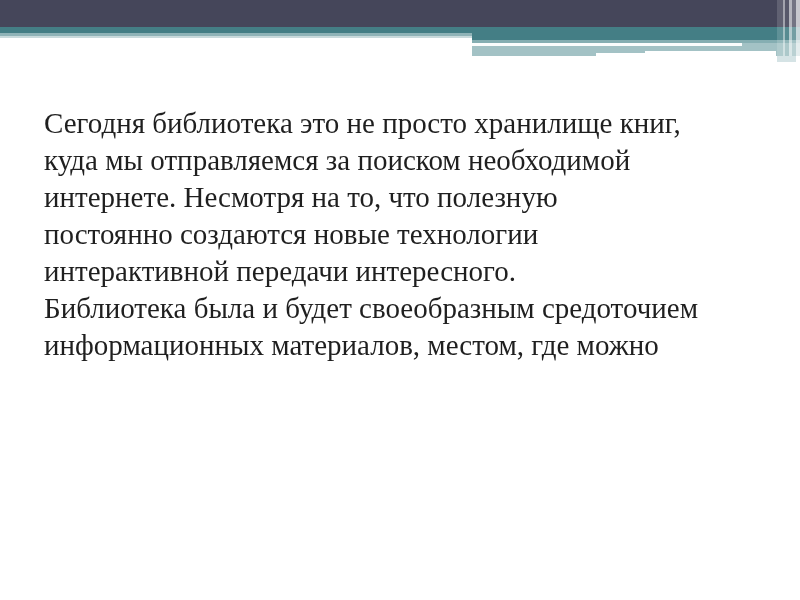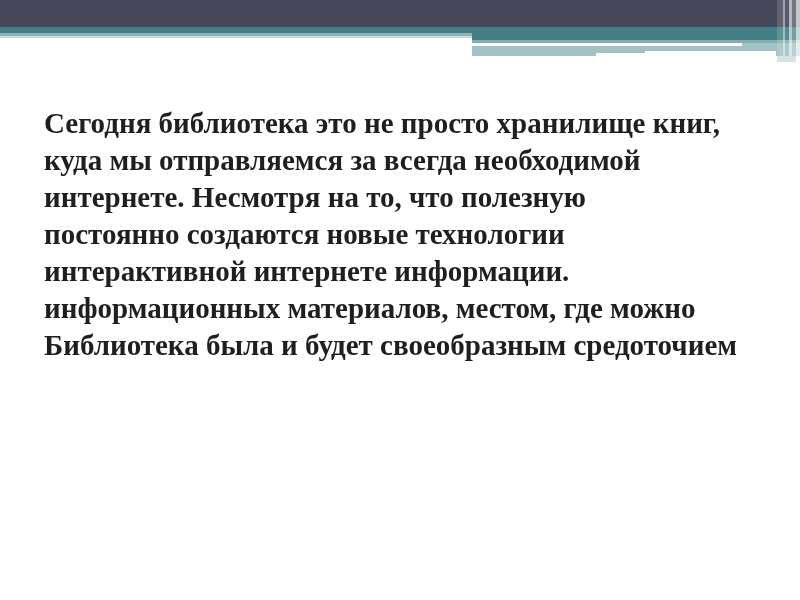--- a/index.html
+++ b/index.html
@@ -41,21 +41,20 @@
   
   .text-block {
     position:absolute;
     left:44px;
     top:105px;
     width:716px;
     color:#1f1f1f;
     font-size:29px;
     line-height:37px;
     letter-spacing:0;
-    font-weight:bold;
   }
   .text-line { white-space: nowrap; }
 </style>
 </head>
 <body>
 
 <div class="slide">
 
   <div class="abs band-dark"></div>
   <div class="abs band-teal-a"></div>
@@ -75,21 +74,21 @@
     <span class="s1"></span>
     <span class="s2"></span>
     <span class="s3"></span>
     <span class="s4"></span>
     <span class="s5"></span>
     <span class="s6"></span>
   </div>
 
   <div class="text-block">
     <div class="text-line">Сегодня библиотека это не просто хранилище книг,</div>
-    <div class="text-line">куда мы отправляемся за всегда необходимой</div>
+    <div class="text-line">куда мы отправляемся за поиском необходимой</div>
     <div class="text-line">интернете. Несмотря на то, что полезную</div>
     <div class="text-line">постоянно создаются новые технологии</div>
-    <div class="text-line">интерактивной интернете информации.</div>
+    <div class="text-line">интерактивной передачи интересного.</div>
+    <div class="text-line">Библиотека была и будет своеобразным средоточием</div>
     <div class="text-line">информационных материалов, местом, где можно</div>
-    <div class="text-line">Библиотека была и будет своеобразным средоточием</div>
   </div>
 
 </div>
 
 </body></html>

